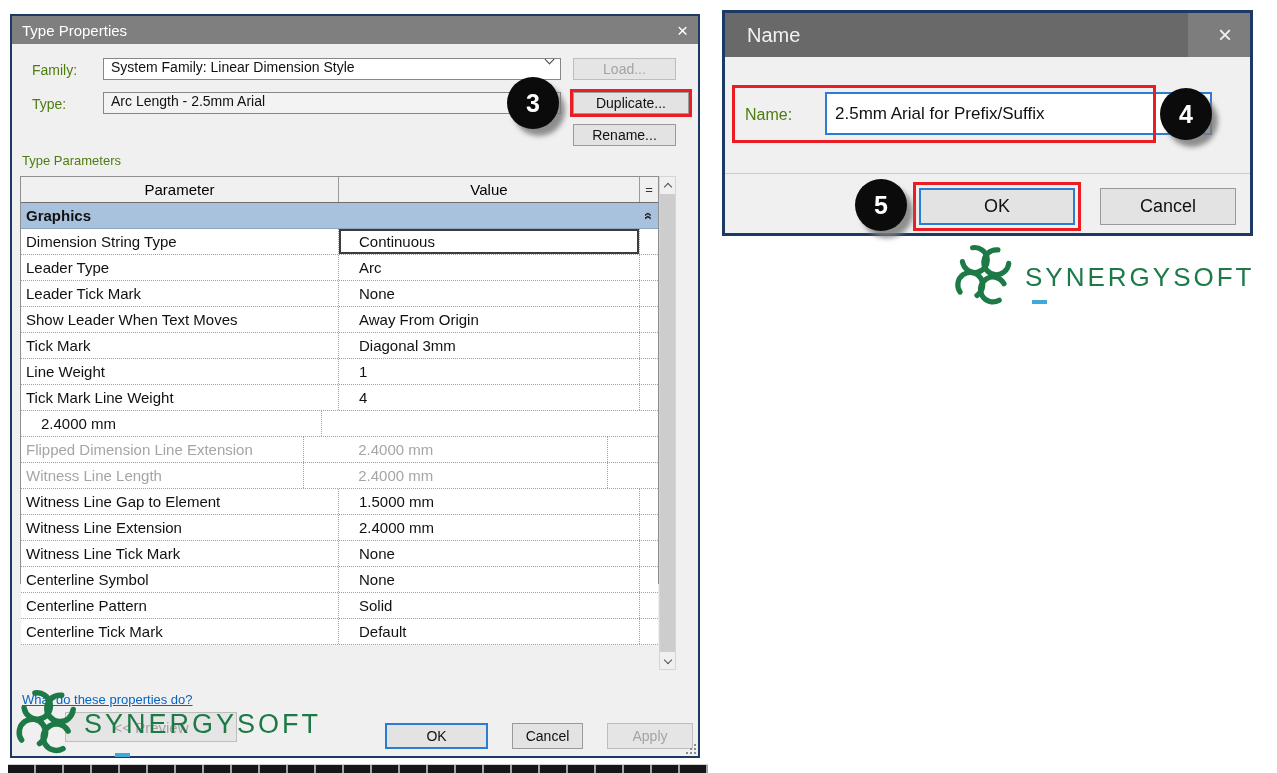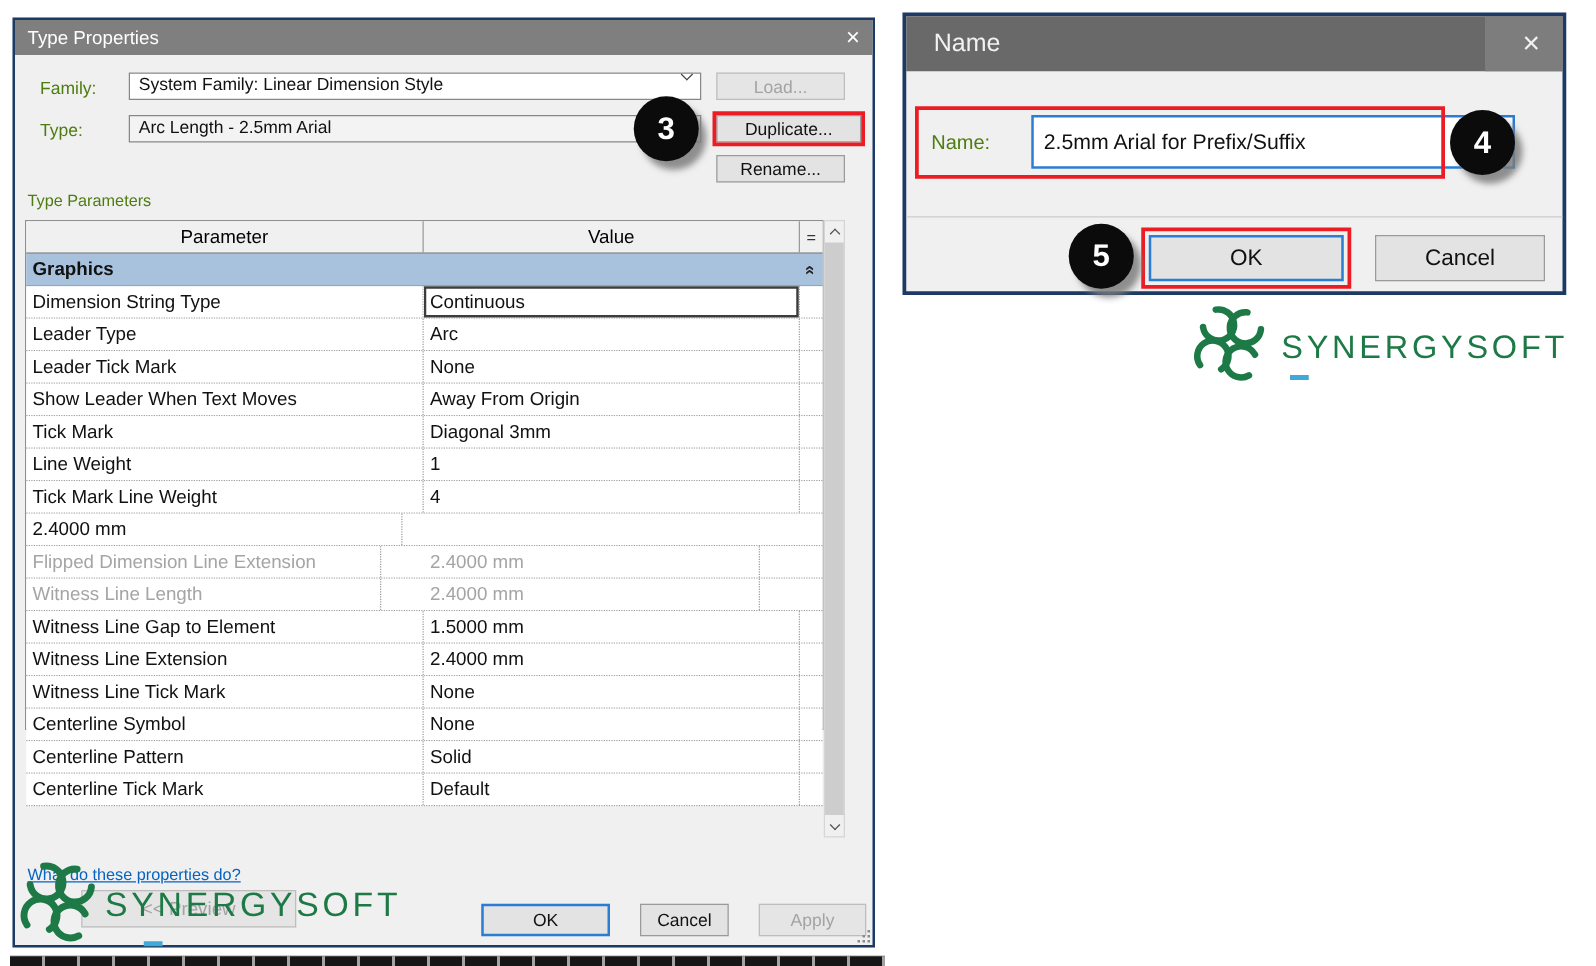--- a/index.html
+++ b/index.html
@@ -34,21 +34,21 @@
 
   
   .ptable { position:absolute; left:8px; top:160px; width:656px; height:494px; }
   .ptable-grid { position:absolute; left:0; top:0; width:639px; height:408px; border:1px solid #8f8f8f; background:#fff; }
   .phead { display:flex; height:26px; background:#f0f0f0; border-bottom:1px solid #6e6e6e; font-size:15px; }
   .phead > div { display:flex; align-items:center; justify-content:center; border-right:1px solid #9a9a9a; }
   .h-param { width:318px; } .h-value { width:301px; } .h-eq { width:18px; border-right:none !important; font-size:13px; color:#333; }
   .prow { display:flex; height:26px; background:#fff; border-bottom:1px dotted #9f9f9f; font-size:15px; color:#111; }
   .prow > div { display:flex; align-items:center; }
   .c-param { width:318px; padding-left:5px; border-right:1px dotted #9f9f9f; }
-  .c-value { width:301px; padding-left:5px; border-right:1px dotted #9f9f9f; }
+  .c-value { width:301px; padding-left:20px; border-right:1px dotted #9f9f9f; }
   .c-eq { width:18px; justify-content:center; }
   .prow.group { background:#a8c2de; border-bottom:1px solid #8aa6c4; font-weight:bold; }
   .prow.group .c-param { border-right:none; width:619px; }
   .prow.disabled { color:#a5a5a5;gap:34px; }
   .c-value.selected { box-shadow:inset 0 0 0 2px #3c3c3c; background:#fff; }
   .collapse-ic { display:inline-block; transform:rotate(90deg); font-size:14px; font-weight:bold; color:#222; }
 
   .vscroll { position:absolute; right:0; top:0; width:17px; height:494px; background:#f0f0f0; border:1px solid #d5d5d5; }
   .sb-arrow { position:absolute; left:0; width:15px; height:16px; display:flex; align-items:center; justify-content:center; }
   .sb-up { top:0; } .sb-dn { bottom:0; }

